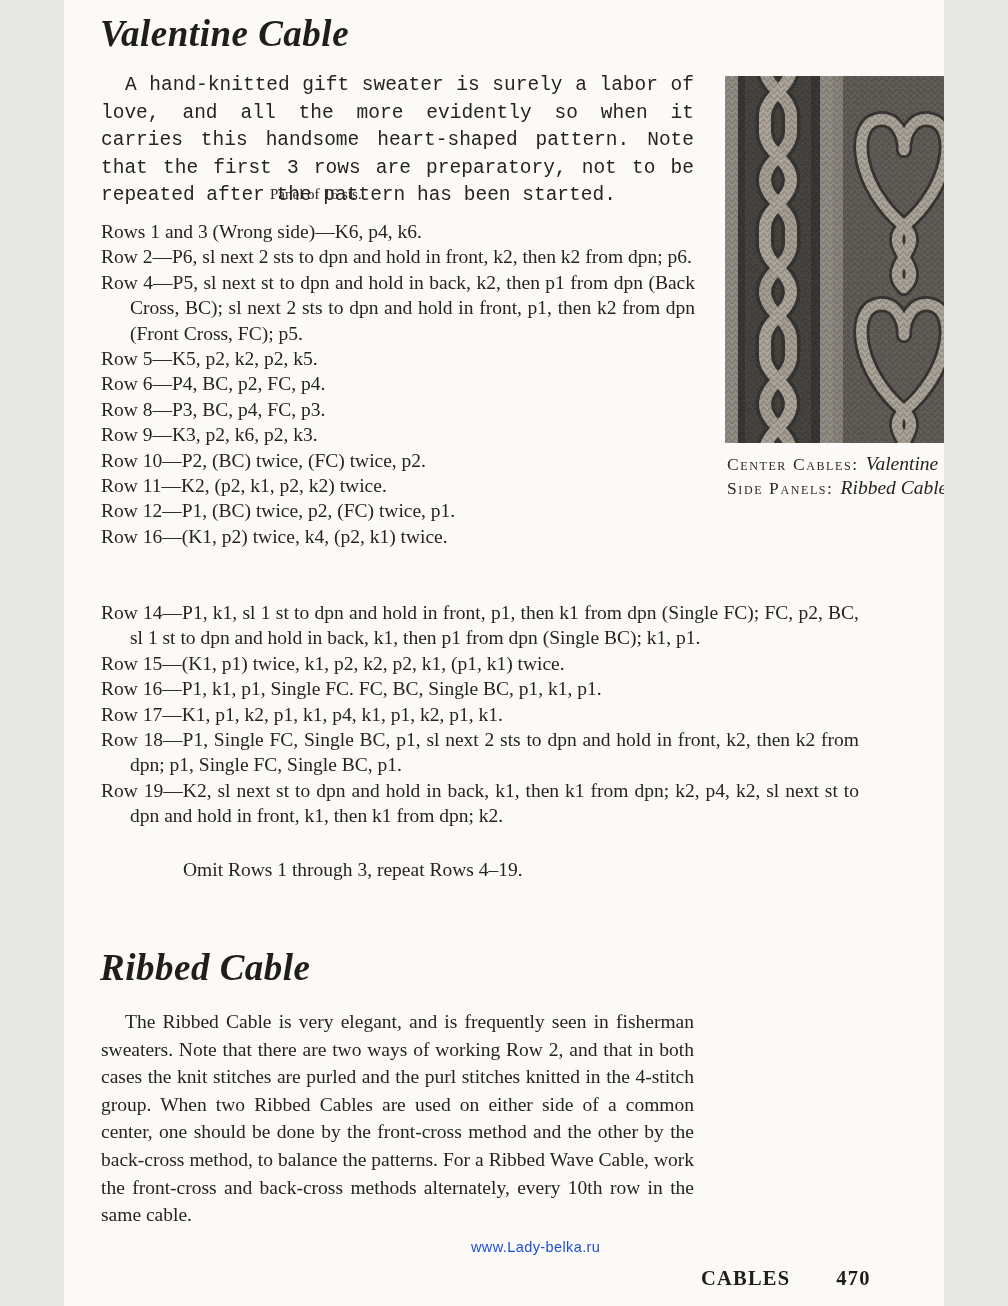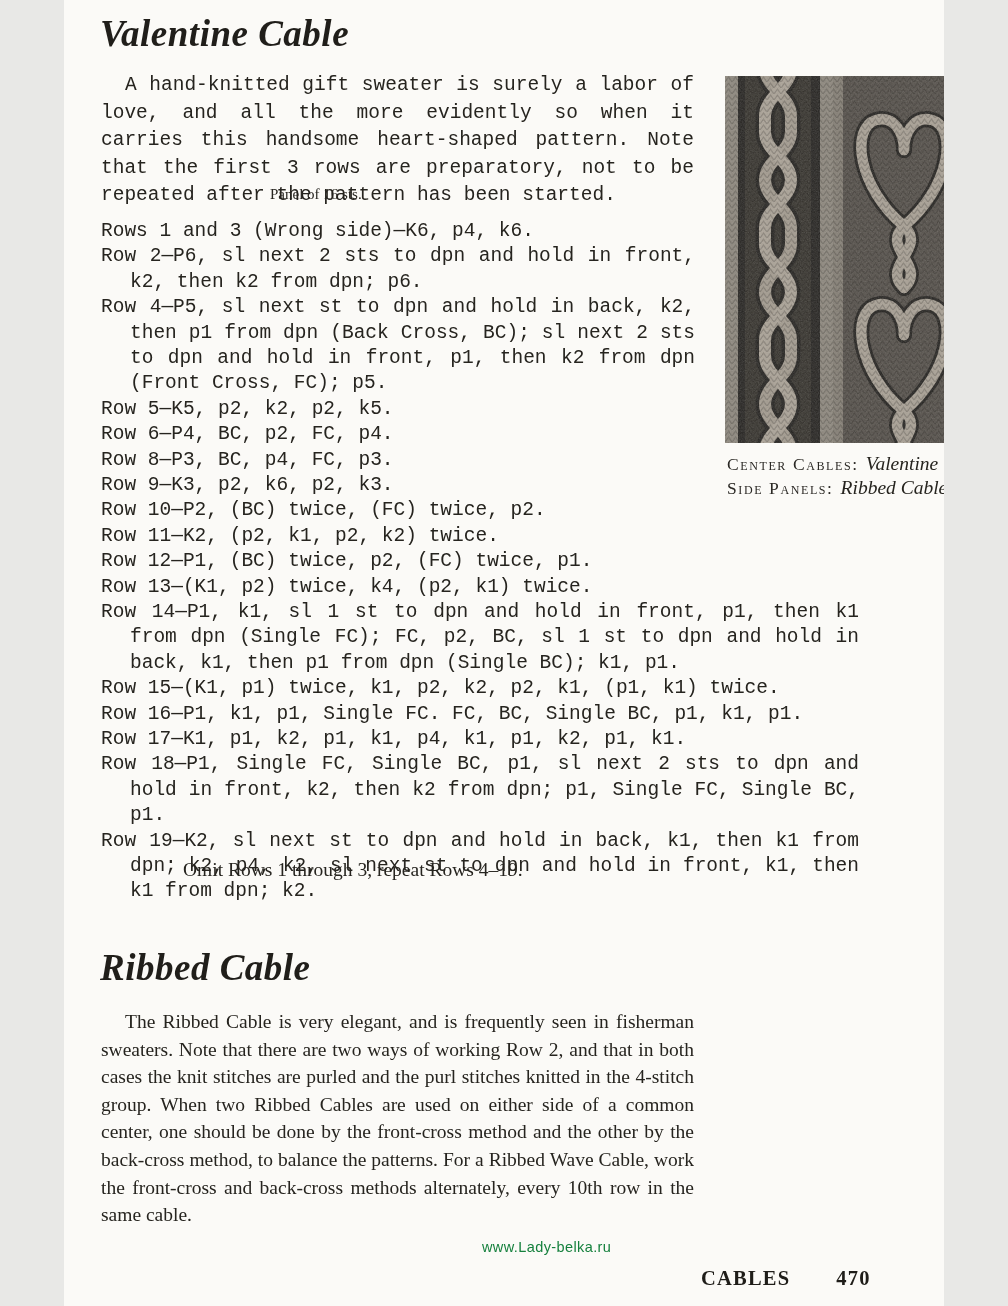--- a/index.html
+++ b/index.html
@@ -16,36 +16,36 @@
   #h-valentine{top:12px;}
   #h-ribbed{top:946px;}
   .body{
     position:absolute;left:37px;width:593px;margin:0;
     font-size:19.5px;line-height:27.6px;text-align:justify;
     text-indent:24px;
   }
   .intro{top:72px;font-family:Liberation Mono, monospace;}
   .ribbed-body{top:1008px;}
   .panel-note{position:absolute;left:206px;top:186px;font-size:15px;}
-  .rows{position:absolute;left:37px;font-family:Liberation Mono, monospace;}
+  .rows{position:absolute;left:37px;}
   .rows-narrow{top:219px;width:594px;}
   .rows-wide{top:600px;width:758px;}
   .rows p{
     margin:0;padding-left:29px;text-indent:-29px;
     font-size:19.5px;line-height:25.4px;text-align:justify;
   }
   .omit-note{position:absolute;left:119px;top:859px;margin:0;font-size:19.5px;}
   .photo{position:absolute;left:661px;top:76px;margin:0;line-height:0;}
   .caption{position:absolute;left:663px;top:452px;line-height:23px;white-space:nowrap;}
   .cap-label{font-variant:small-caps;letter-spacing:1.6px;font-size:17.5px;color:#2a2824;}
   .cap-value{font-style:italic;font-size:19.5px;margin-left:7px;}
   .watermark{
-    position:absolute;left:418px;top:1239px;
+    position:absolute;left:407px;top:1239px;
     font-family:"Liberation Sans",sans-serif;font-size:14.5px;
-    color:#15803d;letter-spacing:.4px;
+    color:#1d4ed8;letter-spacing:.4px;
   }
   .footer{
     position:absolute;left:637px;top:1267px;
     font-size:20.5px;font-weight:700;letter-spacing:1.2px;color:#1f1d19;
   }
   .footer .pgnum{margin-left:46px;}
 </style>
 </head>
 <body>
 
@@ -61,21 +61,21 @@
       <p>Rows 1 and 3 (Wrong side)—K6, p4, k6.</p>
       <p>Row 2—P6, sl next 2 sts to dpn and hold in front, k2, then k2 from dpn; p6.</p>
       <p>Row 4—P5, sl next st to dpn and hold in back, k2, then p1 from dpn (Back Cross, BC); sl next 2 sts to dpn and hold in front, p1, then k2 from dpn (Front Cross, FC); p5.</p>
       <p>Row 5—K5, p2, k2, p2, k5.</p>
       <p>Row 6—P4, BC, p2, FC, p4.</p>
       <p>Row 8—P3, BC, p4, FC, p3.</p>
       <p>Row 9—K3, p2, k6, p2, k3.</p>
       <p>Row 10—P2, (BC) twice, (FC) twice, p2.</p>
       <p>Row 11—K2, (p2, k1, p2, k2) twice.</p>
       <p>Row 12—P1, (BC) twice, p2, (FC) twice, p1.</p>
-      <p>Row 13—(K1, p2) twice, k4, (p2, k1) twice.</p>
+      <p>Row 16—(K1, p2) twice, k4, (p2, k1) twice.</p>
     </div>
 
   <div class="rows rows-wide">
       <p>Row 14—P1, k1, sl 1 st to dpn and hold in front, p1, then k1 from dpn (Single FC); FC, p2, BC, sl 1 st to dpn and hold in back, k1, then p1 from dpn (Single BC); k1, p1.</p>
       <p>Row 15—(K1, p1) twice, k1, p2, k2, p2, k1, (p1, k1) twice.</p>
       <p>Row 16—P1, k1, p1, Single FC. FC, BC, Single BC, p1, k1, p1.</p>
       <p>Row 17—K1, p1, k2, p1, k1, p4, k1, p1, k2, p1, k1.</p>
       <p>Row 18—P1, Single FC, Single BC, p1, sl next 2 sts to dpn and hold in front, k2, then k2 from dpn; p1, Single FC, Single BC, p1.</p>
       <p>Row 19—K2, sl next st to dpn and hold in back, k1, then k1 from dpn; k2, p4, k2, sl next st to dpn and hold in front, k1, then k1 from dpn; k2.</p>
     </div>

